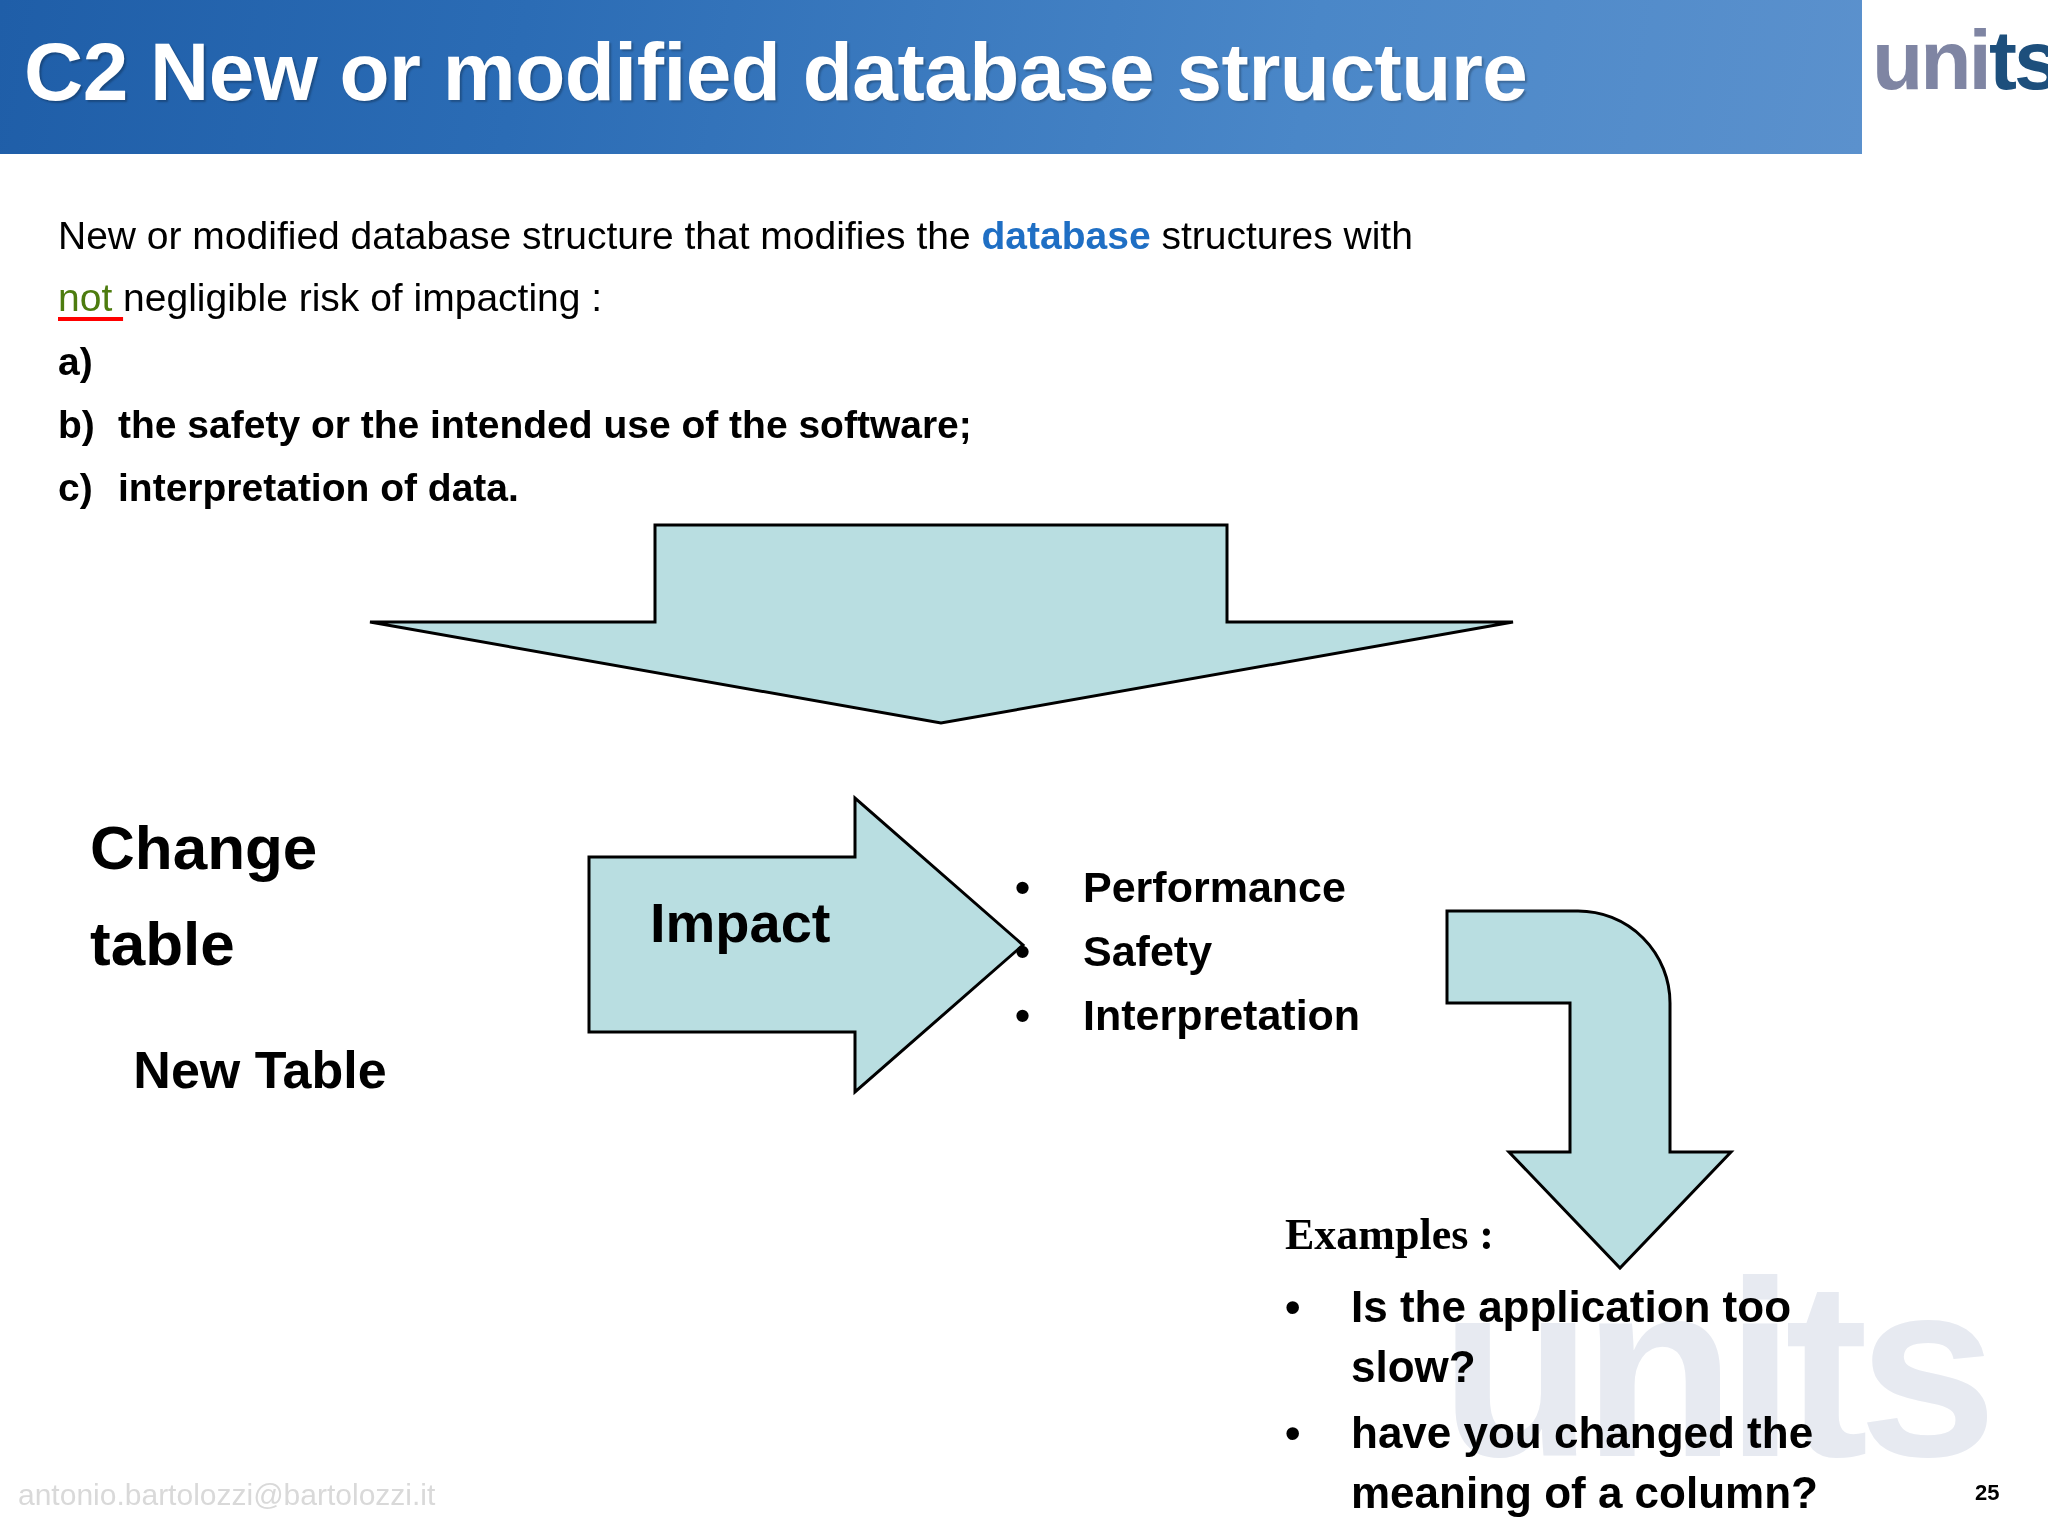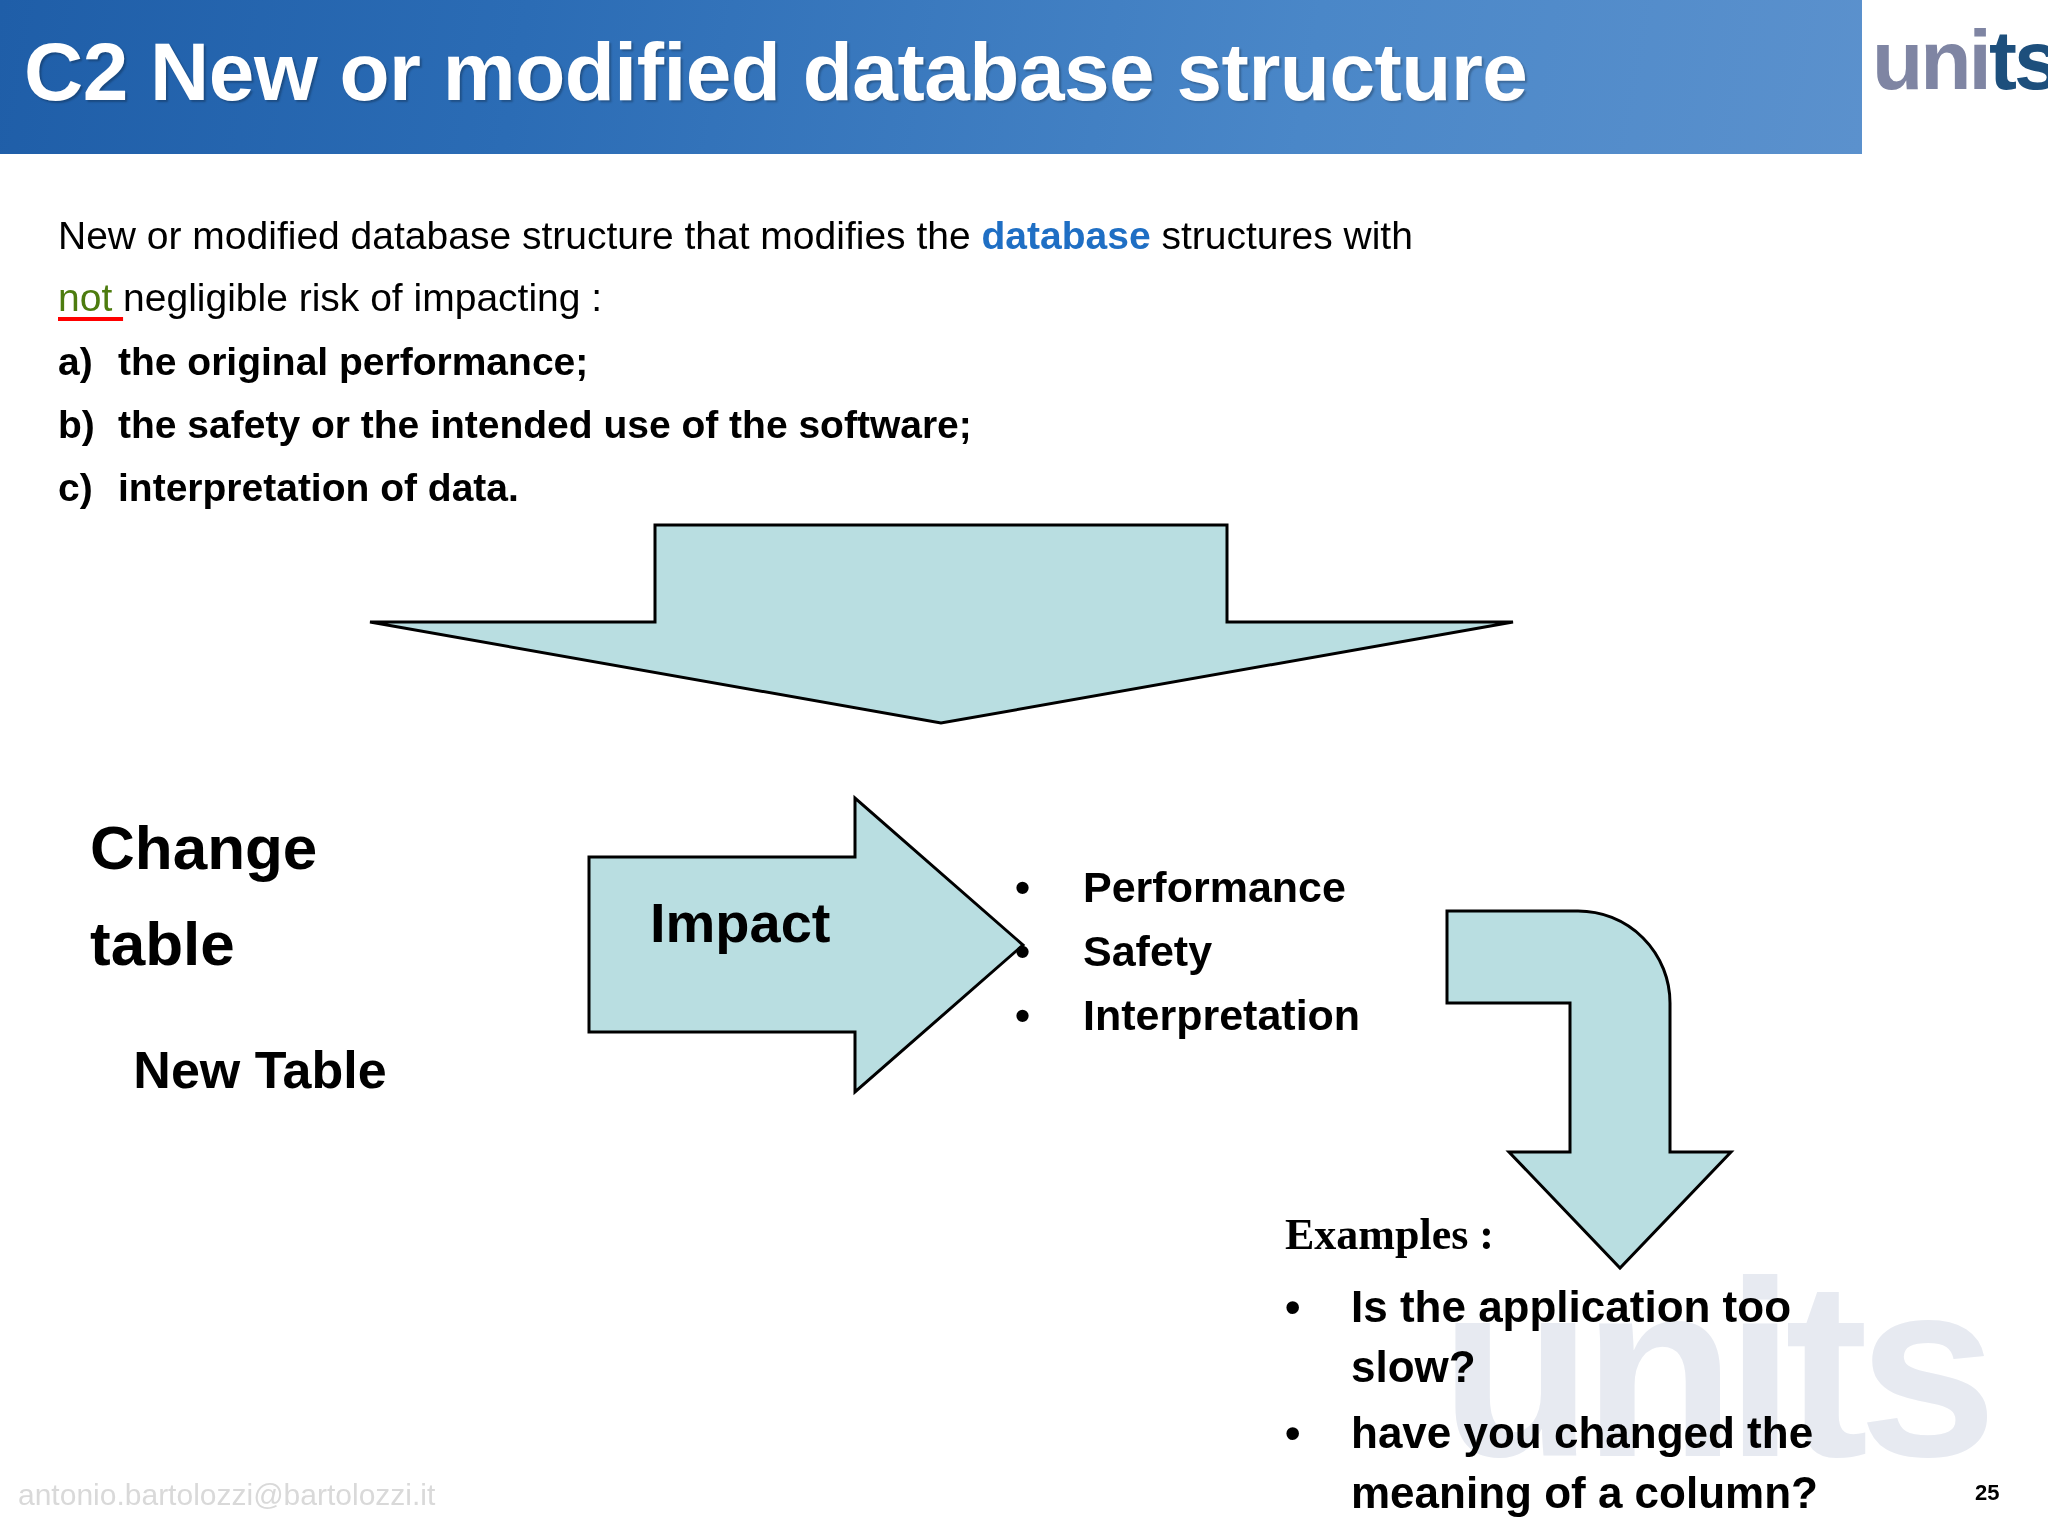--- a/index.html
+++ b/index.html
@@ -181,21 +181,20 @@
 <div id="brand-logo"><span class="uni">uni</span><span class="ts">ts</span></div>
 
 <div id="body-copy">
   <span class="b">New or modified database structure</span><span> that modifies the </span><span class="blue">database</span><span> structures with</span><br>
   <span class="neg">not </span><span>negligible risk of impacting </span><span class="b">:</span>
 </div>
 
 <div id="lettered-list">
   <div class="row">
     <span class="marker">a)</span>
-    <span>the original performance;</span>
   </div>
   <div class="row">
     <span class="marker">b)</span>
     <span>the safety or the intended use of the software;</span>
   </div>
   <div class="row">
     <span class="marker">c)</span>
     <span>interpretation of data.</span>
   </div>
 </div>

